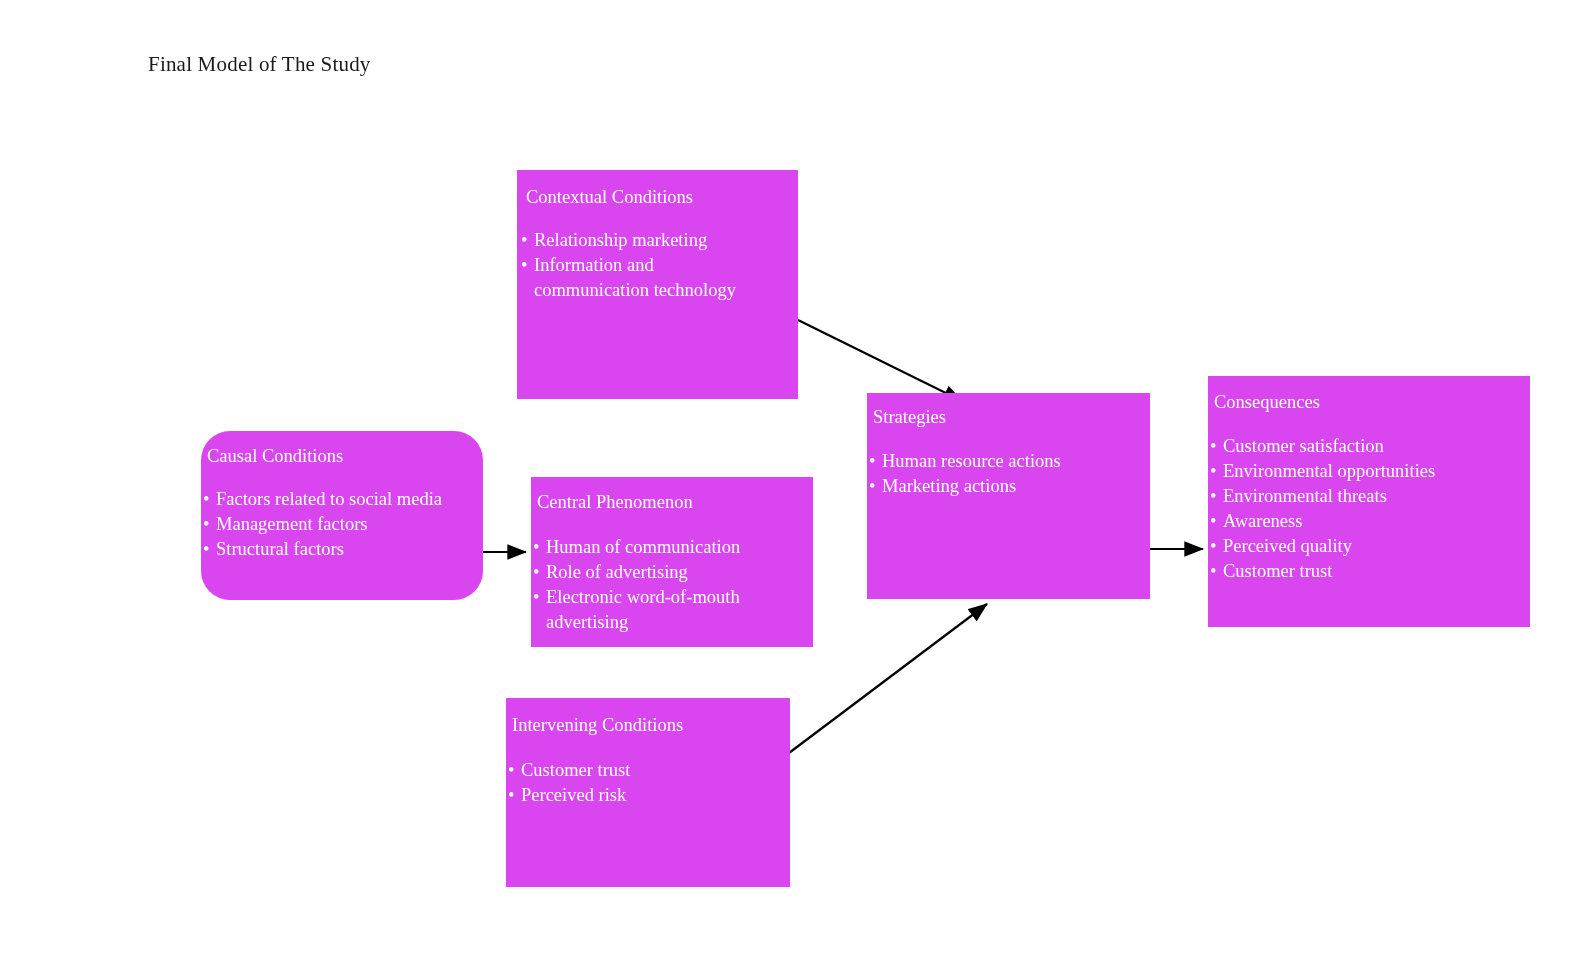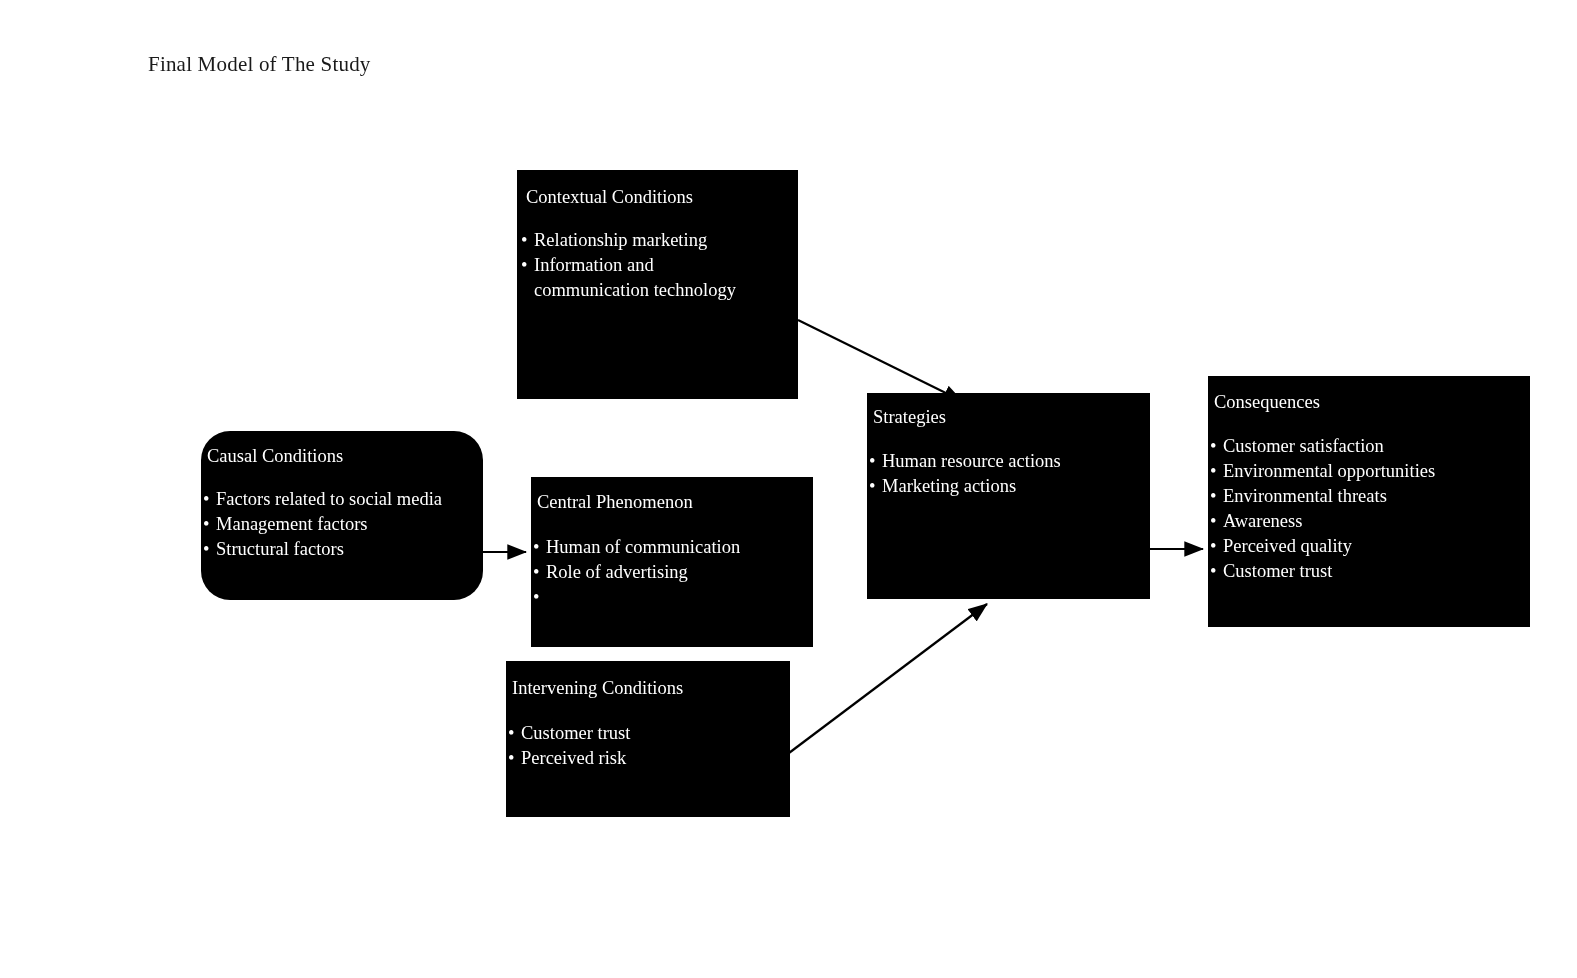--- a/index.html
+++ b/index.html
@@ -25,21 +25,21 @@
     left: 148px;
     top: 52px;
     font-family: "Liberation Serif", "DejaVu Serif", serif;
     font-size: 21px;
     color: #1a1a1a;
     white-space: nowrap;
     letter-spacing: 0.2px;
   }
   .node {
     position: absolute;
-    background: #000000;
+    background: #d946ef;
     box-sizing: border-box;
     color: #ffffff;
     overflow: hidden;
   }
   .node-title {
     position: absolute;
     font-size: 18.5px;
     line-height: 22px;
     color: #ffffff;
     white-space: nowrap;
@@ -87,21 +87,21 @@
   #node-central      .node-list  { left: 2px;  top: 58px; width: 278px; }
 
   #node-strategies   { left: 867px;  top: 393px; width: 283px;  height: 206px; }
   #node-strategies   .node-title { left: 6px;  top: 13px; }
   #node-strategies   .node-list  { left: 2px;  top: 56px; width: 278px; }
 
   #node-consequences { left: 1208px; top: 376px; width: 322px;  height: 251px; }
   #node-consequences .node-title { left: 6px;  top: 15px; }
   #node-consequences .node-list  { left: 2px;  top: 58px; width: 278px; }
 
-  #node-intervening  { left: 506px;  top: 661px; width: 284px;  height: 156px; padding-left: 32px; }
+  #node-intervening  { left: 506px;  top: 698px; width: 284px;  height: 189px; padding-left: 32px; }
   #node-intervening  .node-title { left: 6px;  top: 16px; }
   #node-intervening  .node-list  { left: 2px;  top: 60px; width: 278px; }
 </style>
 </head>
 <body>
 
 <div id="canvas">
 
   <div class="diagram-title">Final Model of The Study</div>
 
@@ -133,21 +133,22 @@
       <li><span class="bullet">•</span><span>Management factors</span></li>
       <li><span class="bullet">•</span><span>Structural factors</span></li>
     </ul>
   </div>
 
   <div class="node" id="node-central">
     <div class="node-title">Central Phenomenon</div>
     <ul class="node-list">
       <li><span class="bullet">•</span><span>Human of communication</span></li>
       <li><span class="bullet">•</span><span>Role of advertising</span></li>
-      <li><span class="bullet">•</span></li>
+      <li><span class="bullet">•</span><span>Electronic word-of-mouth
+advertising</span></li>
     </ul>
   </div>
 
   <div class="node" id="node-strategies">
     <div class="node-title">Strategies</div>
     <ul class="node-list">
       <li><span class="bullet">•</span><span>Human resource actions</span></li>
       <li><span class="bullet">•</span><span>Marketing actions</span></li>
     </ul>
   </div>

